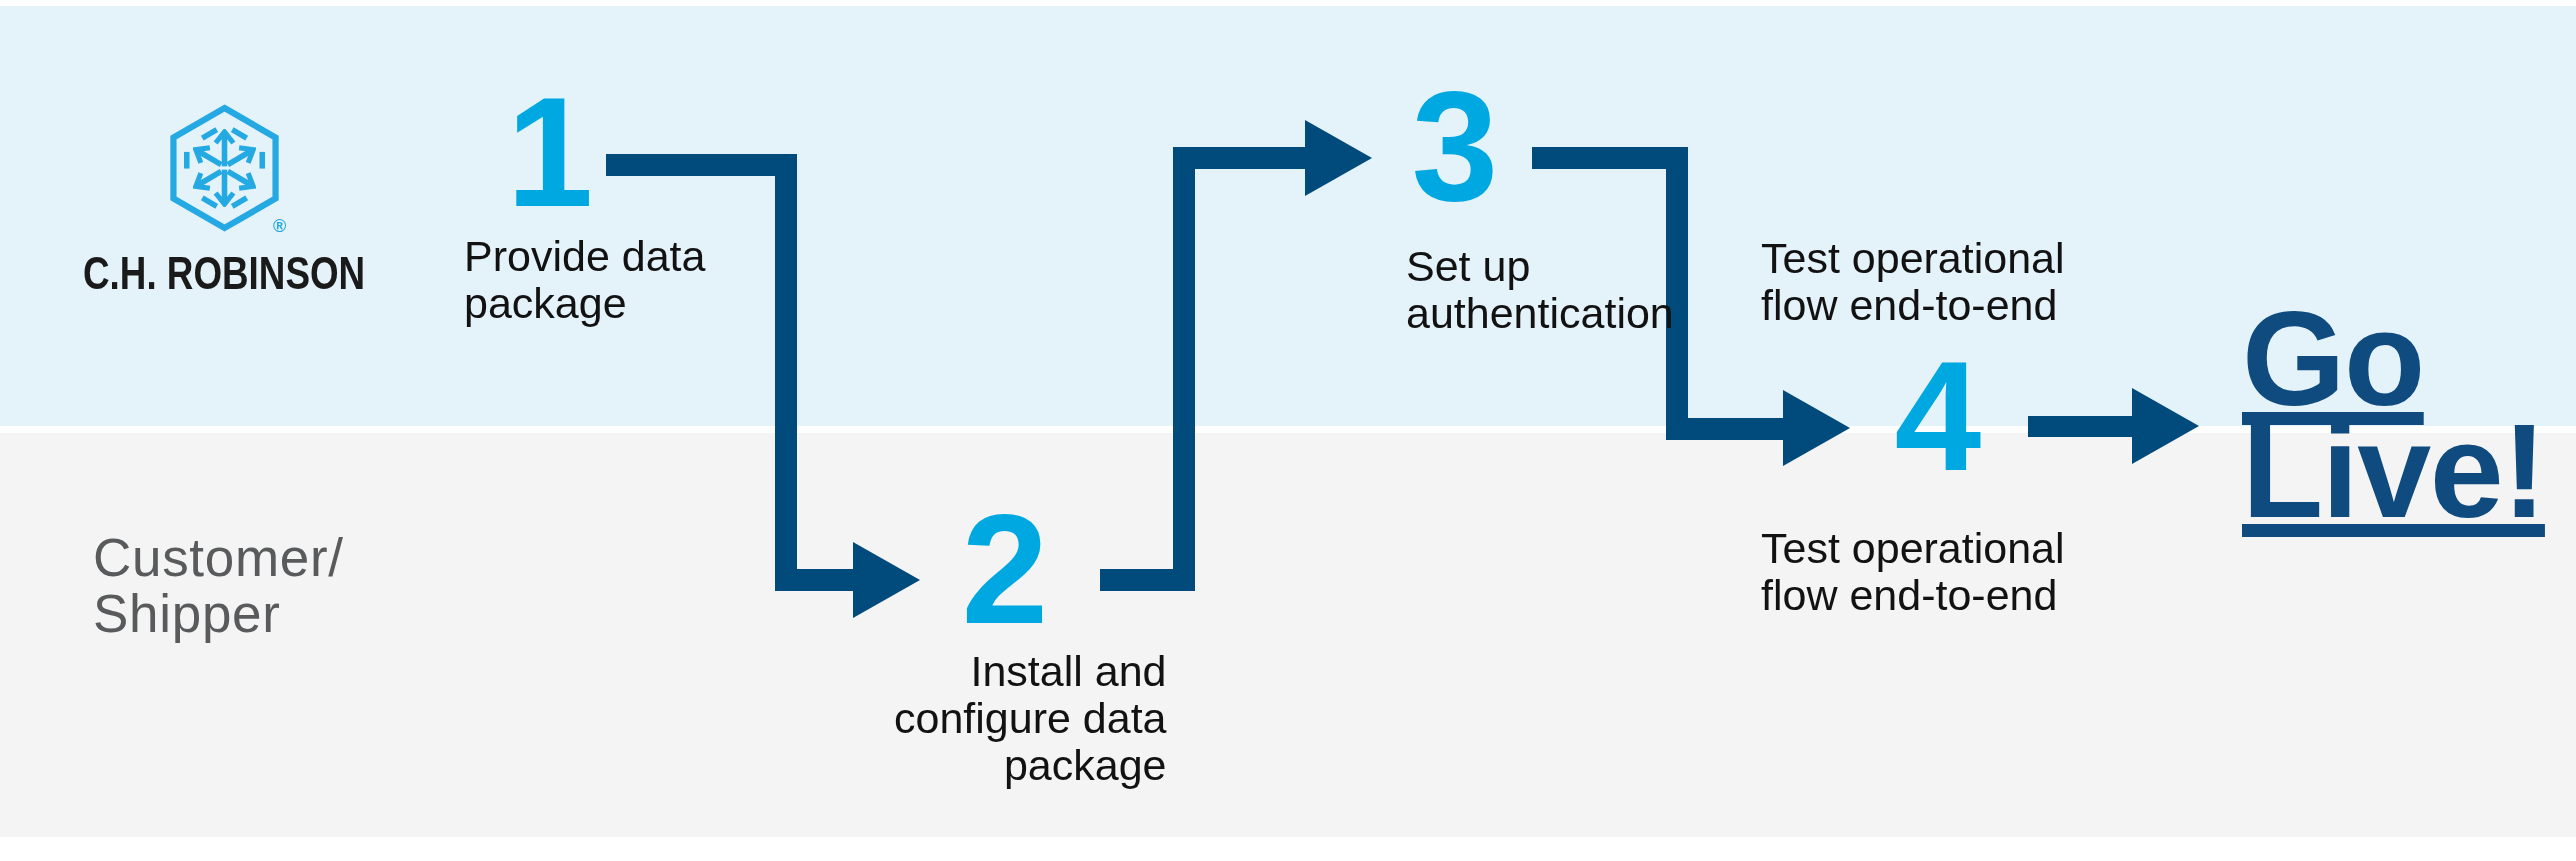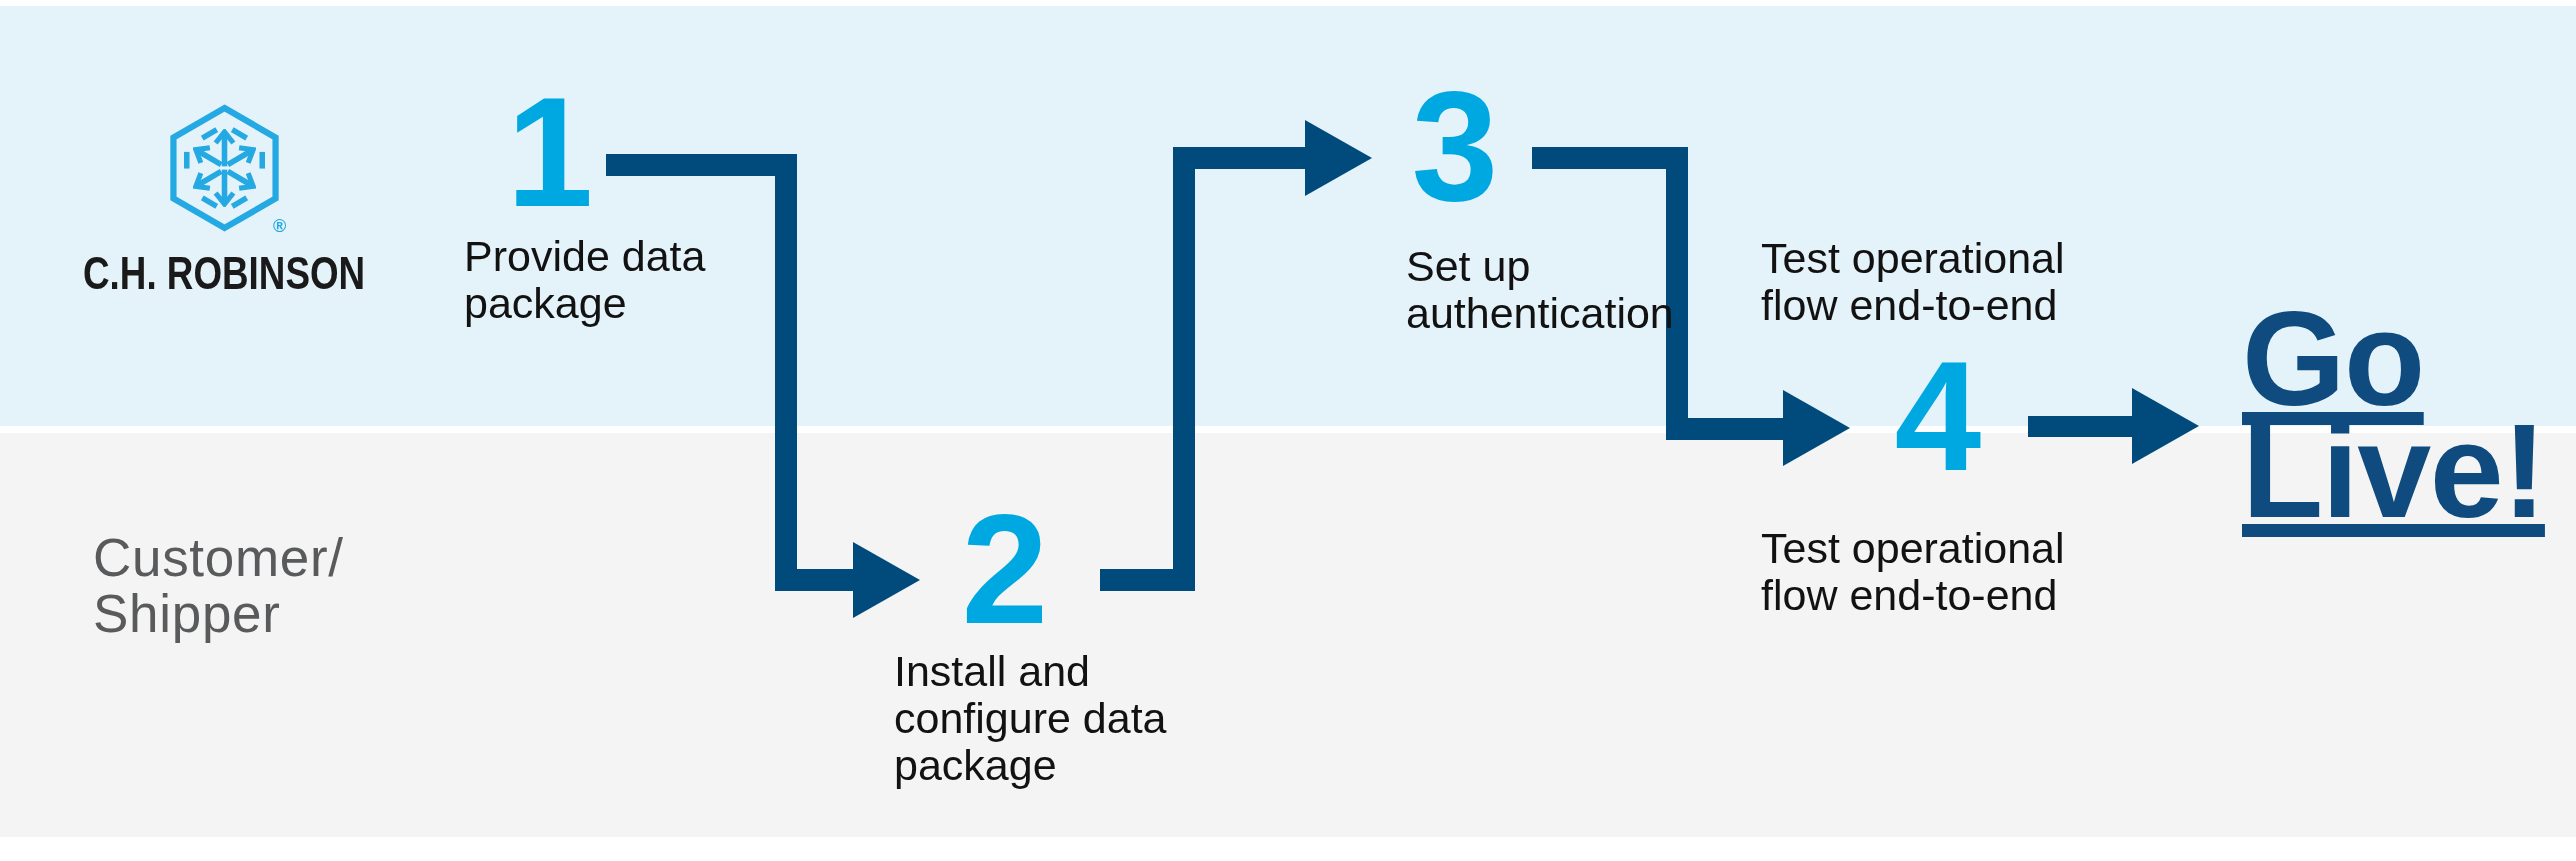--- a/index.html
+++ b/index.html
@@ -100,21 +100,21 @@
   <div class="step-number" style="left:467px;top:74px;">1</div>
   <div class="step-label" style="left:464px;top:233px;">Provide data
 package</div>
 
   <div class="seg" style="left:606px;top:154px;width:191px;height:21.5px;"></div>
   <div class="seg" style="left:775px;top:154px;width:21.5px;height:436px;"></div>
   <div class="seg" style="left:775px;top:569px;width:80px;height:21.5px;"></div>
   <div class="head" style="left:853px;top:542px;"></div>
 
   <div class="step-number" style="left:922px;top:491px;">2</div>
-  <div class="step-label" style="left:894px;top:648px;">Install and
+  <div class="step-label" style="left:894px;top:648px;text-align:right;">Install and
 configure data
 package</div>
 
   <div class="seg" style="left:1100px;top:569px;width:95px;height:21.5px;"></div>
   <div class="seg" style="left:1173px;top:147px;width:21.5px;height:444px;"></div>
   <div class="seg" style="left:1173px;top:147px;width:132px;height:21.5px;"></div>
   <div class="head" style="left:1305px;top:120px;"></div>
 
   <div class="step-number" style="left:1372px;top:68px;">3</div>
   <div class="step-label" style="left:1406px;top:235px;margin-top:8px;">Set up

